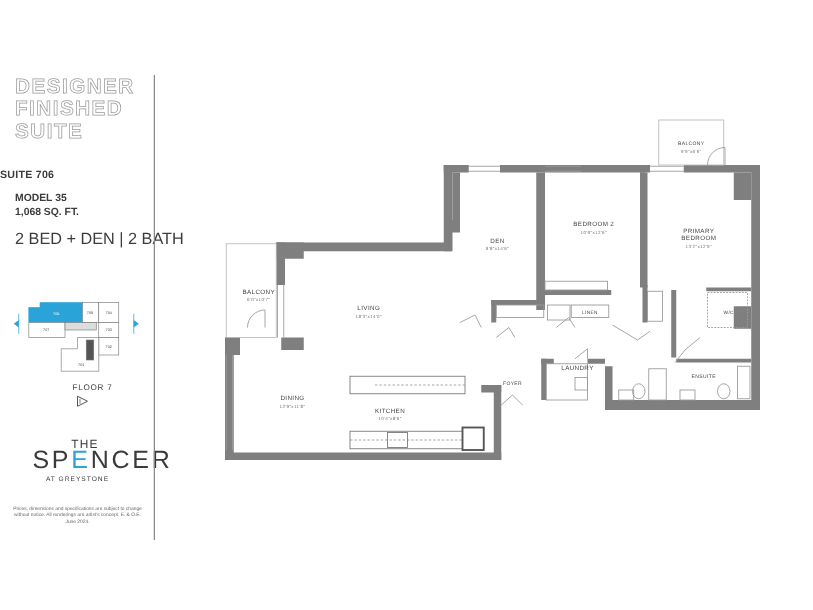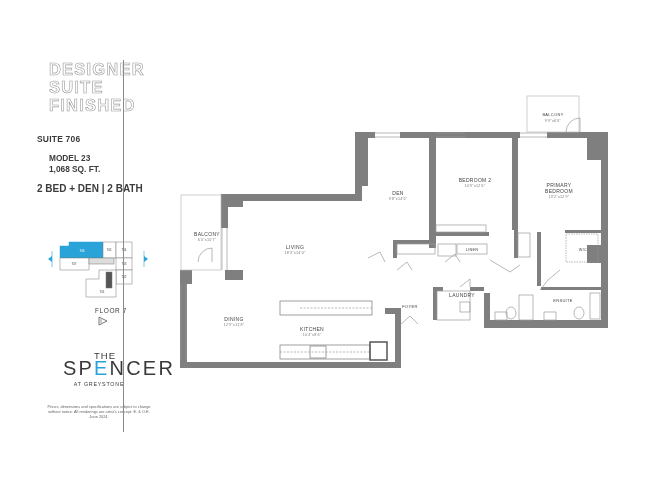--- a/index.html
+++ b/index.html
@@ -1,47 +1,47 @@
 <!DOCTYPE html>
 <html><head>
 <meta charset="utf-8">
 <style>
   html, body { margin:0; padding:0; background:#ffffff; }
   body { width:650px; height:488px; position:relative; overflow:hidden; font-family:"Liberation Sans", sans-serif; color:#3a3a3a; }
-  .left { position:absolute; left:0; top:0; width:124px; height:488px;margin-left:37px; }
+  .left { position:absolute; left:0; top:0; width:124px; height:488px; }
   .divider { position:absolute; left:123px; top:60px; width:1px; height:372px; background:#8a8a8a; }
   .hero { position:absolute; left:12px; top:60px; font-size:16.5px; line-height:18px; letter-spacing:1.2px; font-weight:bold; color:#ffffff; -webkit-text-stroke:0.6px #9c9c9c; }
   .hero div { white-space:nowrap; }
   .suite { position:absolute; left:0; top:134px; font-size:8.5px; font-weight:bold; color:#3c3c3c; letter-spacing:0.2px; }
   .model { position:absolute; left:12px; top:153px; font-size:8.3px; font-weight:bold; line-height:11px; color:#3c3c3c; }
-  .beds { position:absolute; left:0; top:183px; font-size:10px; font-weight:bold; color:#3c3c3c; white-space:nowrap; }
+  .beds { position:absolute; left:12px; top:183px; font-size:13px; font-weight:normal; color:#3c3c3c; white-space:nowrap; }
   .keyplan { position:absolute; left:10px; top:232px; width:105px; height:80px; }
   .floor { position:absolute; left:58px; top:307px; font-size:6.5px; color:#3c3c3c; letter-spacing:0.6px; }
   .compass { position:absolute; left:61px; top:316px; }
   .the { position:absolute; left:0; width:136px; top:350px; text-align:center; font-size:9.5px; letter-spacing:1px; color:#3a3a3a; }
   .spencer { position:absolute; left:0; width:128px; top:357px; text-align:center; font-size:20px; letter-spacing:2.2px; color:#3a3a3a;padding-left:18px; }
   .spencer .e-accent { color:#2aa3d8; }
   .greystone { position:absolute; left:0; width:124px; top:381px; text-align:center; font-size:5.3px; letter-spacing:0.8px; color:#3a3a3a; }
   .disclaimer { position:absolute; left:8px; width:108px; top:404px; text-align:center; font-size:3.9px; line-height:5px; color:#666; }
   .plan { position:absolute; left:170px; top:90px; width:450px; height:290px; }
   .room-label { position:absolute; text-align:center; font-size:5px; color:#444; letter-spacing:0.3px; line-height:6px; white-space:nowrap; transform:translateX(-50%); }
   .room-label .dim { font-size:3.6px; color:#777; display:block; }
 </style>
 </head>
 <body>
 
 <div class="left">
   <div class="hero">
     <div>DESIGNER</div>
+    <div>FINISHED</div>
     <div>SUITE</div>
-    <div>FINISHED</div>
   </div>
   <div class="suite">SUITE 706</div>
   <div class="model">
-    <div>MODEL 23</div>
+    <div>MODEL 35</div>
     <div>1,068  SQ. FT.</div>
   </div>
   <div class="beds">2 BED + DEN  |  2 BATH</div>
 
   <svg class="keyplan" viewBox="0 0 105 80">
     <g>
       <line x1="5" y1="19" x2="5" y2="35" stroke="#2aa3d8" stroke-width="0.6"></line>
       <polygon points="1,27 5,24 5,30" fill="#2aa3d8"></polygon>
     </g>
     <g>

